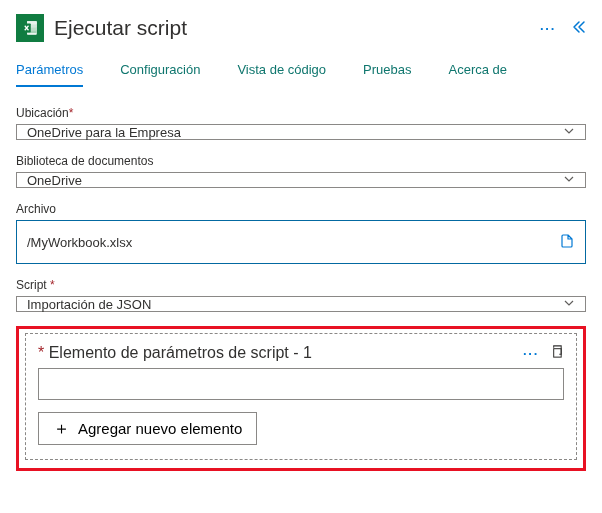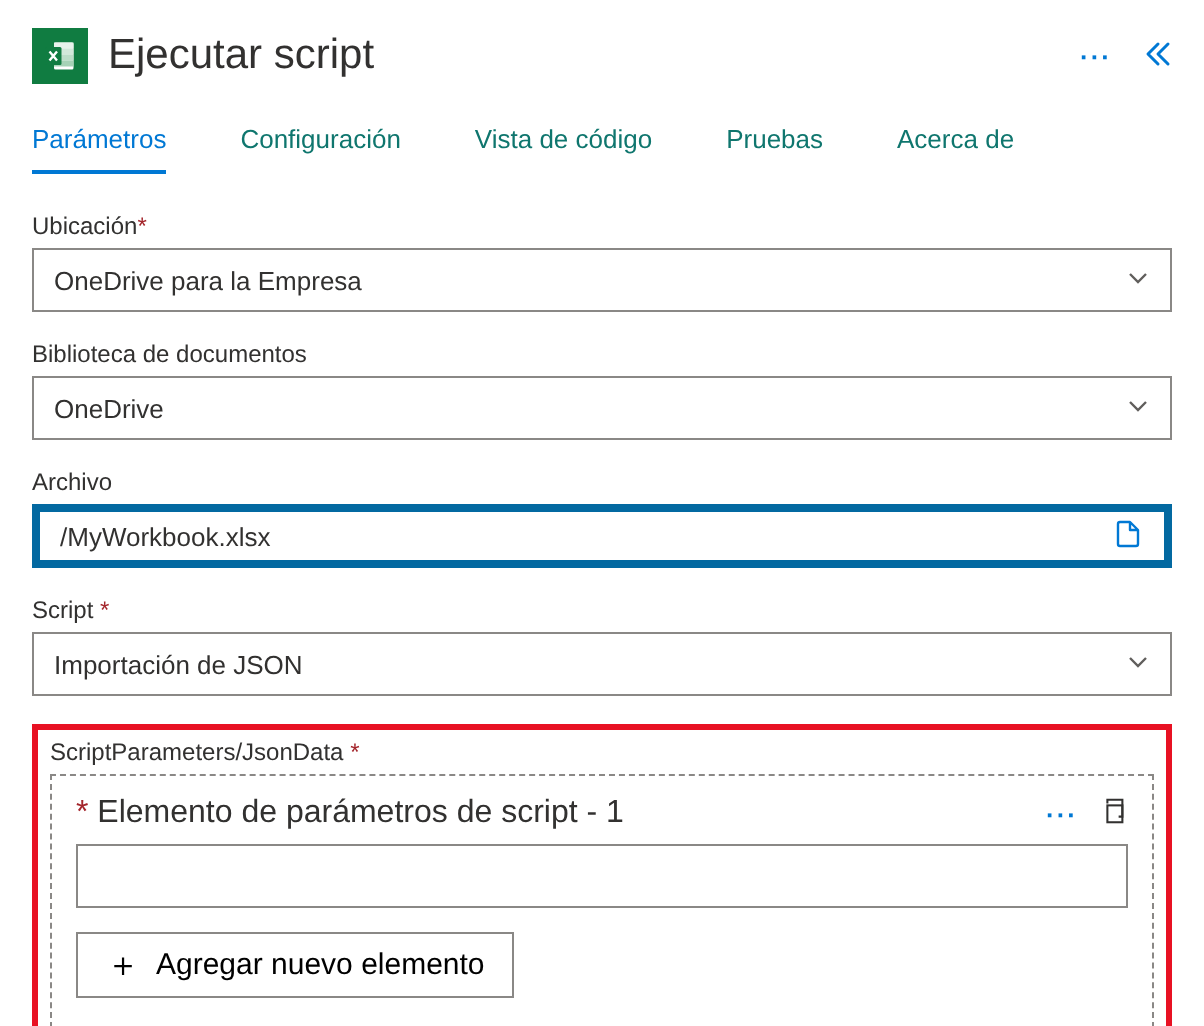--- a/index.html
+++ b/index.html
@@ -54,32 +54,32 @@
       margin-bottom: 4px;
       display: block;
     }
     .req { color: #a4262c; }
     .select-box {
       display: flex;
       align-items: center;
       justify-content: space-between;
       border: 1px solid #8a8886;
       padding: 6px 10px;
-      height: 32px;
+      height: 16px;
       background: #fff;
       cursor: pointer;
     }
     .chev { color: #605e5c; }
     .input-box {
       display: flex;
       align-items: center;
       justify-content: space-between;
-      border: 4px solid #0369a1;
+      border: 1px solid #0369a1;
       padding: 6px 10px;
-      height: 32px;
+      height: 44px;
       background: #fff;
     }
     .file-icon { color: #0078d4; }
     .highlight-frame {
       border: 3px solid #e81123;
       padding: 4px 6px 8px 6px;
       margin-top: 2px;
     }
     .param-section-label {
       font-size: 12px;
@@ -200,23 +200,20 @@
     <span>Importación de JSON</span>
     <span class="chev">
       <svg width="12" height="12" viewBox="0 0 12 12">
           <path d="M2 4 L6 8 L10 4" stroke="#605e5c" stroke-width="1.2" fill="none"></path>
         </svg>
     </span>
   </div>
 </div>
 
 <div class="highlight-frame">
-  <div class="param-section-label">
-    <span>ScriptParameters/JsonData</span> <span class="req">*</span>
-  </div>
   <div class="dashed-box">
     <div class="param-row">
       <div class="param-row-label">
         <span class="req">* </span><span>Elemento de parámetros de script - 1</span>
       </div>
       <div class="param-row-actions">
         <span class="ellipsis">···</span>
         <span class="copy-icon">
           <svg width="15" height="15" viewBox="0 0 16 16">
               <rect x="5" y="5" width="8" height="9" stroke="#323130" stroke-width="1.1" fill="none"></rect>

